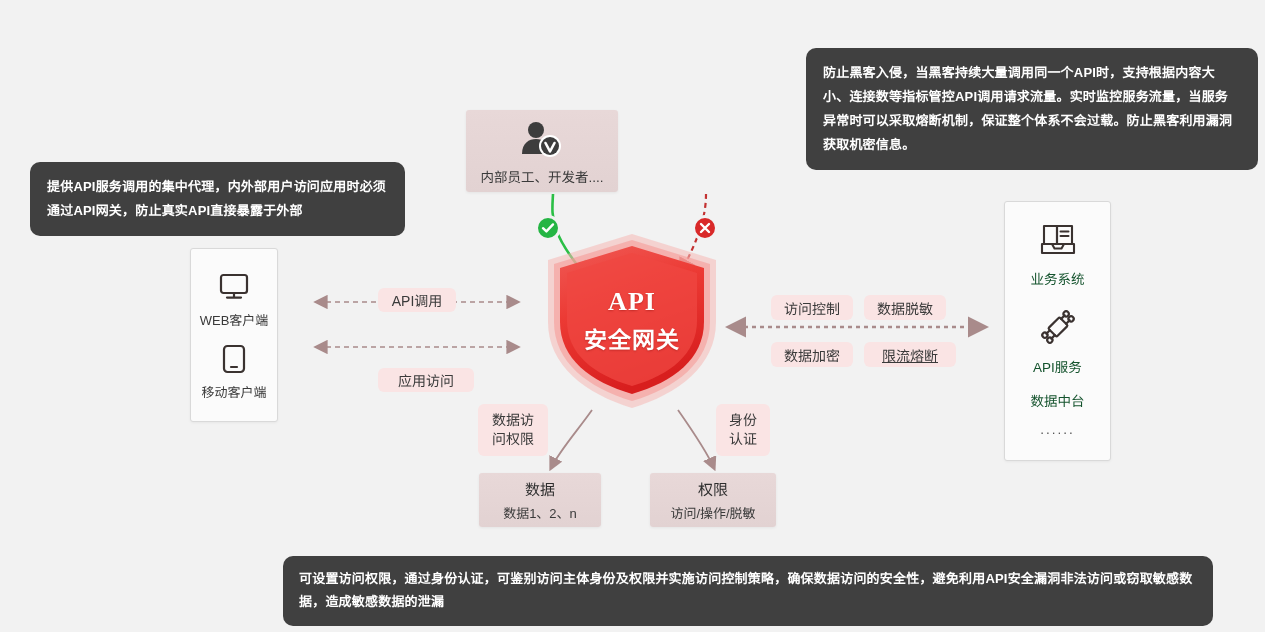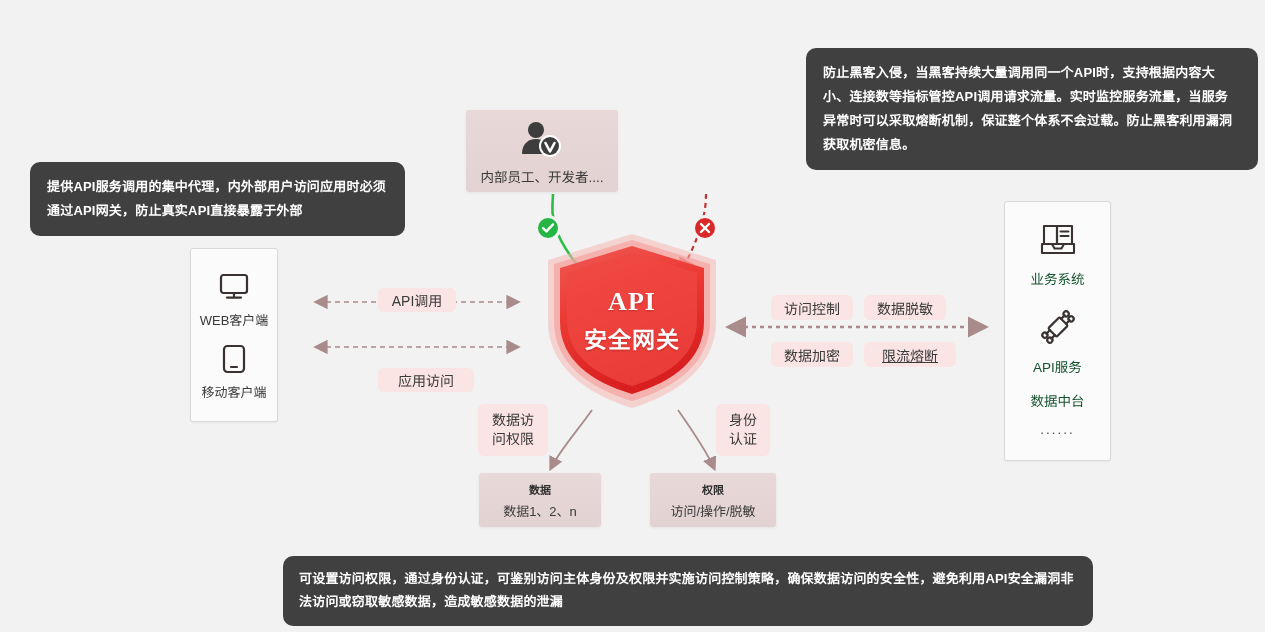--- a/index.html
+++ b/index.html
@@ -21,21 +21,21 @@
     border-radius:10px;
     box-sizing:border-box;
     font-size:13px;
     line-height:1.85;
     letter-spacing:.2px;
     font-weight:600;
     padding:13px 17px;
   }
   #callout-left{left:30px;top:162px;width:375px;}
   #callout-right{left:806px;top:48px;width:452px;}
-  #callout-bottom{left:283px;top:556px;width:810px;padding:12px 16px;line-height:1.75;}
+  #callout-bottom{left:283px;top:556px;width:930px;padding:12px 16px;line-height:1.75;}
 
   
   .card{
     position:absolute;
     box-sizing:border-box;
     border-radius:3px;
   }
   .card-white{
     background:#fbfbfb;
     border:1px solid #d9d9d9;
@@ -103,21 +103,21 @@
   #chip-access-ctl{left:771px;top:295px;width:82px;height:25px;}
   #chip-desens{left:864px;top:295px;width:82px;height:25px;}
   #chip-encrypt{left:771px;top:342px;width:82px;height:25px;}
   #chip-ratelimit{left:864px;top:342px;width:92px;height:25px;text-decoration:underline;}
   #chip-dataperm{left:478px;top:404px;width:70px;height:52px;}
   #chip-idauth{left:716px;top:404px;width:54px;height:52px;}
 
   
   #box-data{left:479px;top:473px;width:122px;height:54px;}
   #box-perm{left:650px;top:473px;width:126px;height:54px;}
-  .bb-title{font-size:11px;font-weight:bold;color:#2e2e2e;text-align:center;}
+  .bb-title{font-size:15px;font-weight:normal;color:#2e2e2e;text-align:center;}
   .bb-sub{font-size:13px;color:#3a3a3a;margin-top:4px;white-space:nowrap;}
 
   
   #connectors{position:absolute;left:0;top:0;width:1265px;height:632px;pointer-events:none;}
 
   
   .badge{position:absolute;width:26px;height:26px;border-radius:50%;
      display:flex;align-items:center;justify-content:center;
      border:3px solid #f2f2f2;box-sizing:border-box;}
   #badge-ok{left:535px;top:215px;background:#25b544;}

